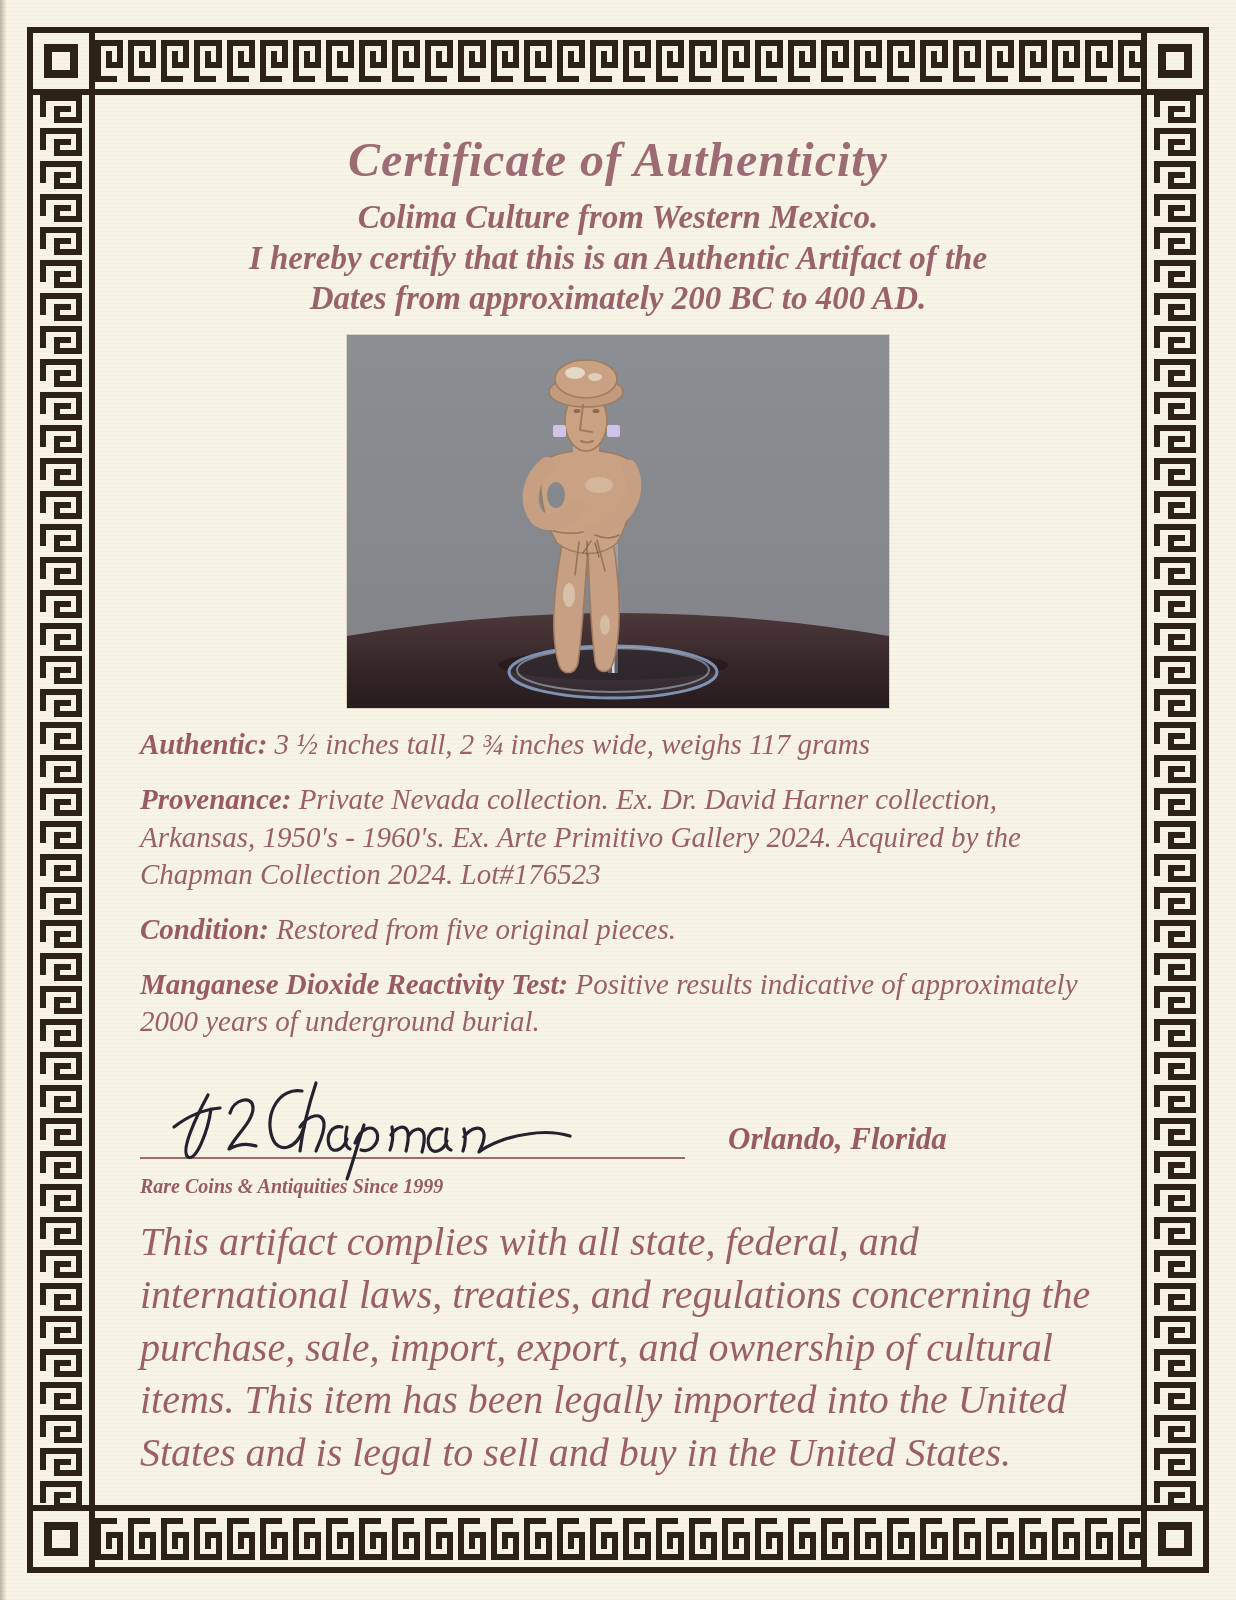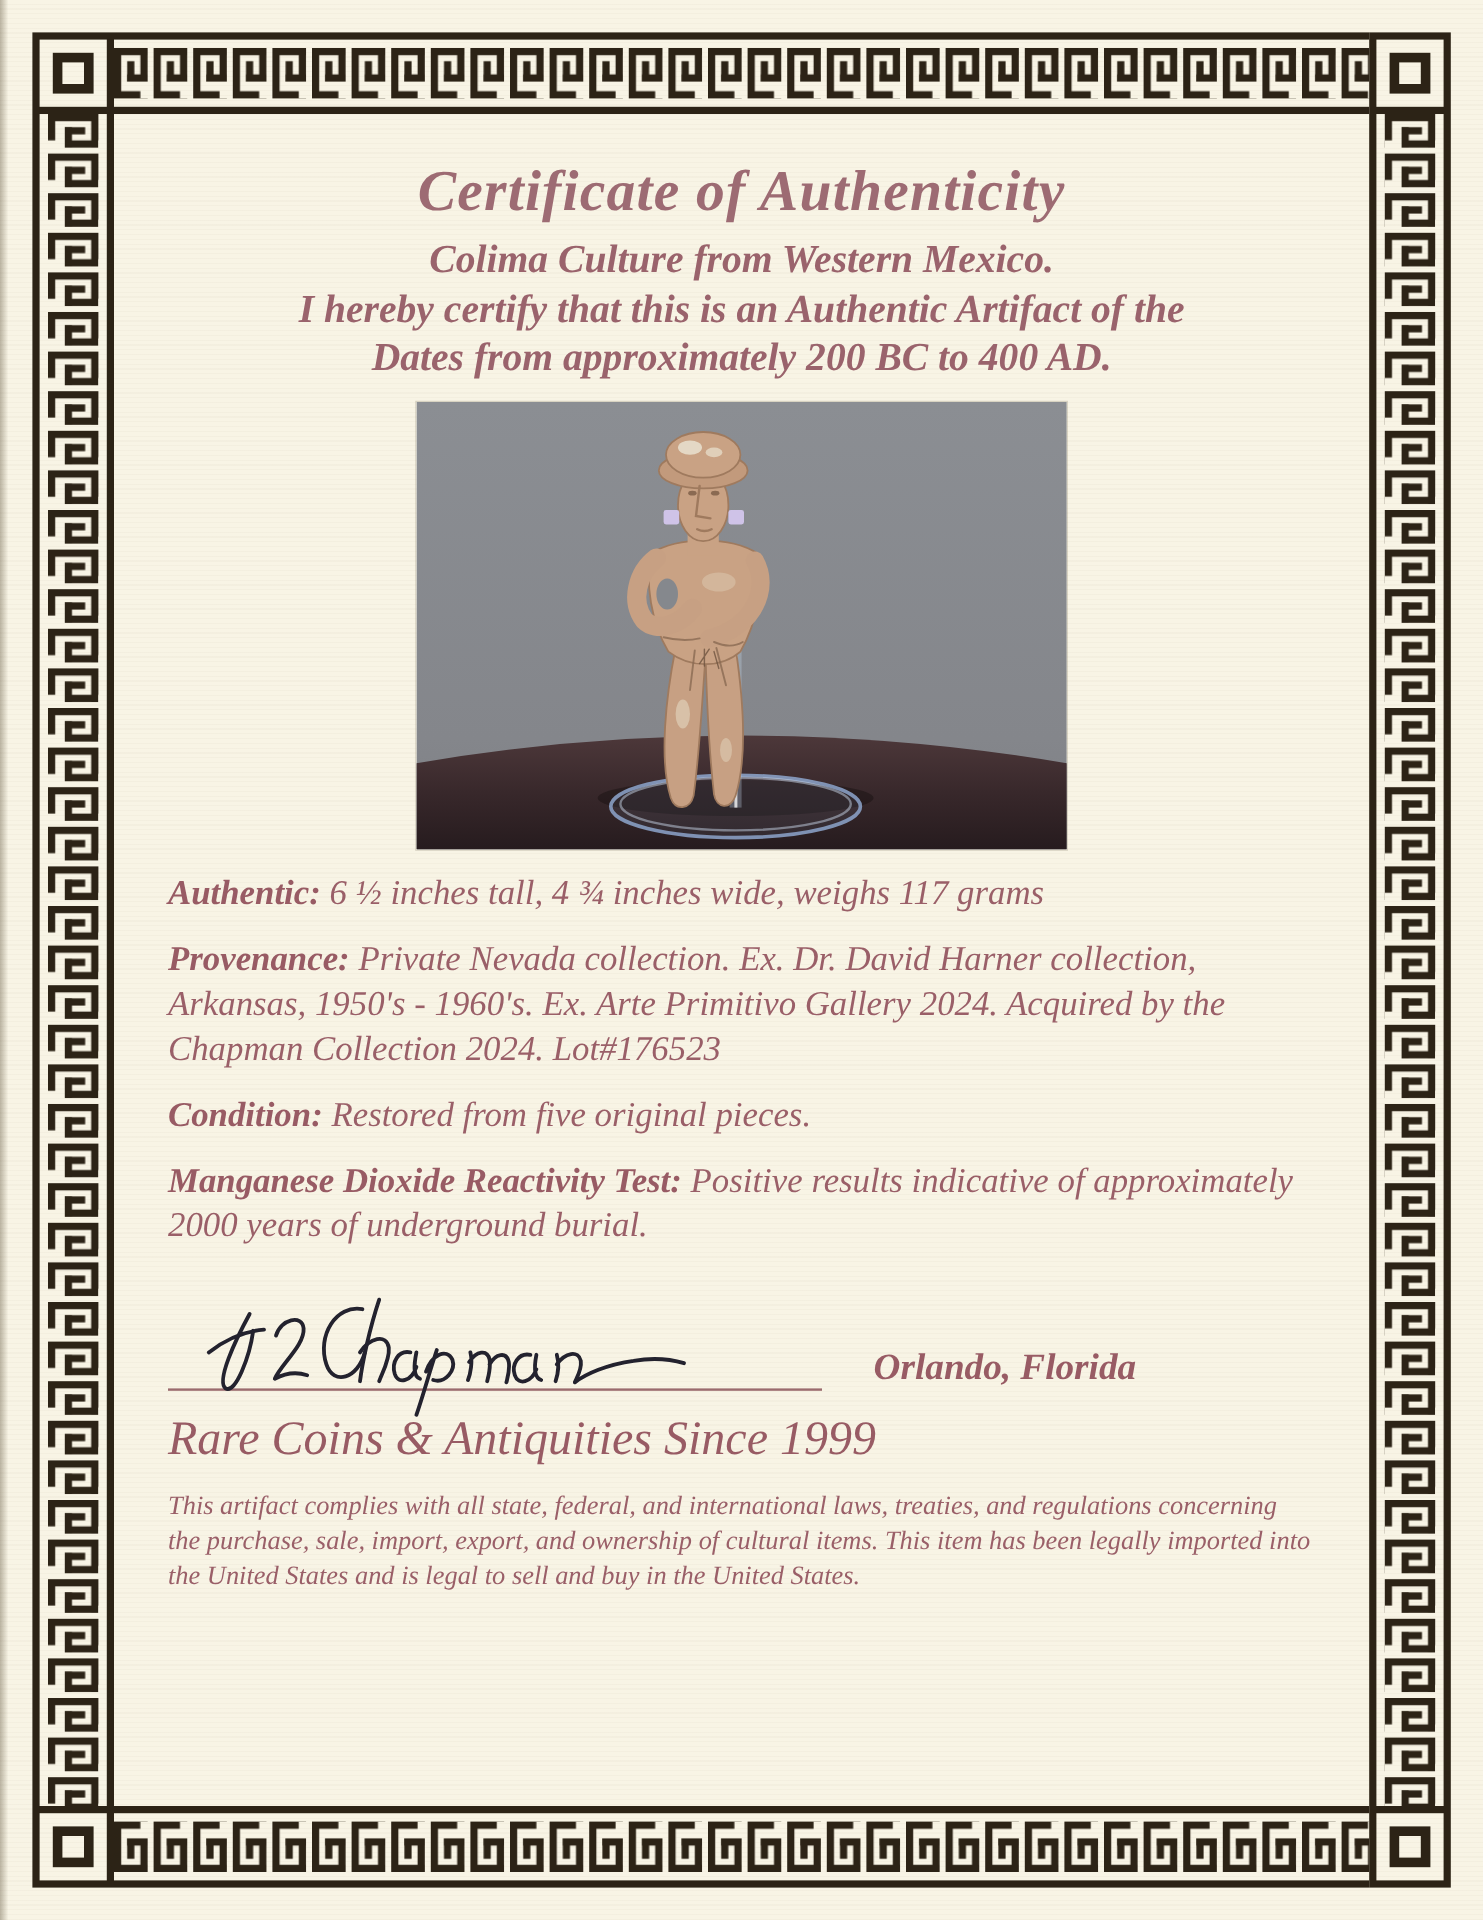--- a/index.html
+++ b/index.html
@@ -71,25 +71,25 @@
     text-align:center;
     margin-top:10px;
     font-size:31px; font-style:italic; font-weight:bold; color:#985b64;
   }
   .date-block { padding-bottom:0; padding-left:18px; }
   .sig-date   { font-size:31px; font-style:italic; font-weight:bold; color:#985b64; margin-bottom:22px; }
   .sig-loc    { font-size:31px; font-style:italic; font-weight:bold; color:#985b64; margin-bottom:2px; }
 
   .tagline {
     margin:16px 0 16px 0;
-    font-size:40px; font-style:italic; font-weight:normal; color:#985b64;
+    font-size:20px; font-style:italic; font-weight:bold; color:#985b64;
   }
   .legal {
     margin:18px 0 0 0;
-    font-size:22px; line-height:1.32;
+    font-size:40px; line-height:1.32;
     font-style:italic; color:#9a5f68;
     max-width:985px;
   }
 </style>
 </head>
 <body>
 
 <div class="page">
 
   <svg class="border-svg" width="1236" height="1600" viewBox="0 0 1236 1600" aria-hidden="true">
@@ -214,21 +214,21 @@
           <path d="M206,196 Q222,200 236,197 M248,200 Q262,206 272,200 M250,205 L258,236 M232,207 L228,240" fill="none" stroke="#8a6a52" stroke-width="1.6" opacity="0.8"></path>
           <path d="M244,206 L236,218 M248,208 L252,222 M240,206 L240,220" fill="none" stroke="#6e5440" stroke-width="1.2" opacity="0.8"></path>
           <ellipse cx="222" cy="260" rx="6" ry="12" fill="#e6dcc6" opacity="0.55"></ellipse>
           <ellipse cx="258" cy="290" rx="5" ry="10" fill="#e6dcc6" opacity="0.45"></ellipse>
           <ellipse cx="252" cy="150" rx="14" ry="8" fill="#e6dcc6" opacity="0.35"></ellipse>
         </g>
       </svg>
     </div>
 
     <div class="fields">
-      <p class="field"><span class="label">Authentic:</span> <span>6 ½ inches tall, 4 ¾ inches wide, weighs 117 grams</span></p>
+      <p class="field"><span class="label">Authentic:</span> <span>3 ½ inches tall, 2 ¾ inches wide, weighs 117 grams</span></p>
       <p class="field"><span class="label">Provenance:</span> <span>Private Nevada collection. Ex. Dr. David Harner collection, Arkansas, 1950's - 1960's. Ex. Arte Primitivo Gallery 2024. Acquired by the Chapman Collection 2024. Lot#176523</span></p>
       <p class="field"><span class="label">Condition:</span> <span>Restored from five original pieces.</span></p>
       <p class="field"><span class="label">Manganese Dioxide Reactivity Test:</span> <span>Positive results indicative of approximately 2000 years of underground burial.</span></p>
     </div>
 
     <div class="sig-grid">
       <div class="sig-block">
         <svg class="sig-ink" width="480" height="118" viewBox="0 0 480 118">
           <g fill="none" stroke="#23222e" stroke-width="3.2" stroke-linecap="round" stroke-linejoin="round">
             <path d="M58,30 C46,52 30,86 38,92 C46,97 58,66 61,44"></path>

